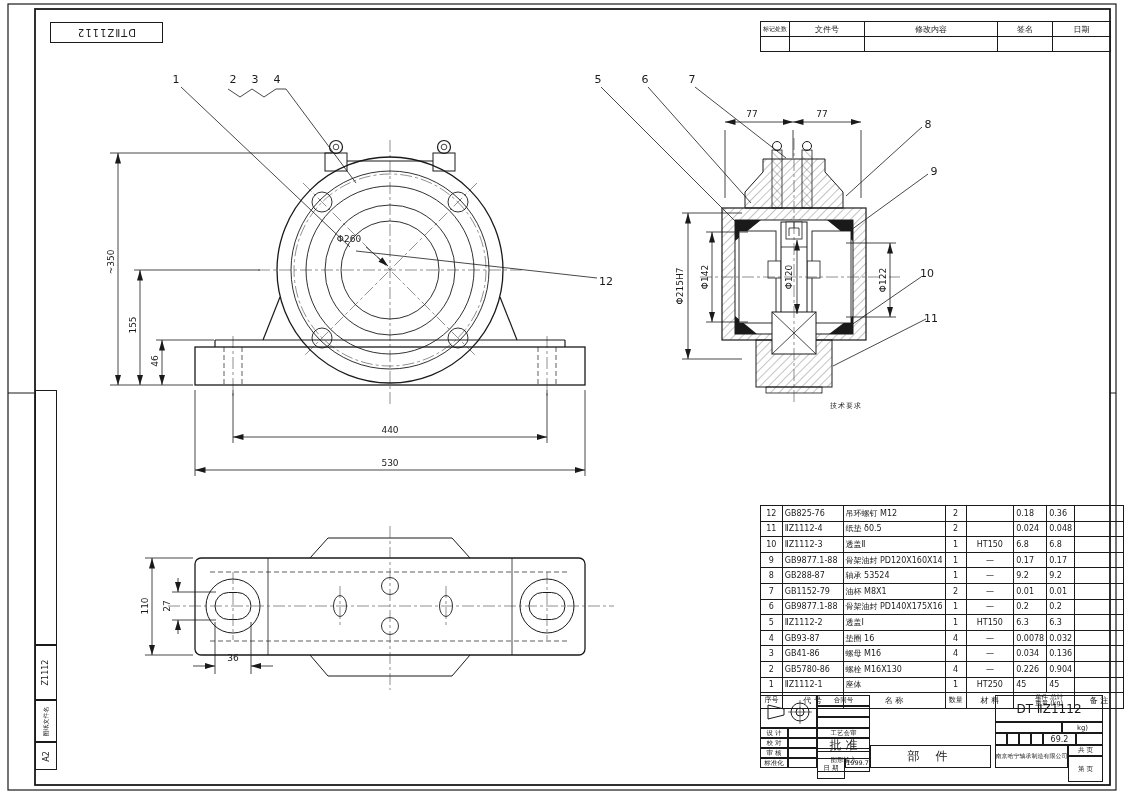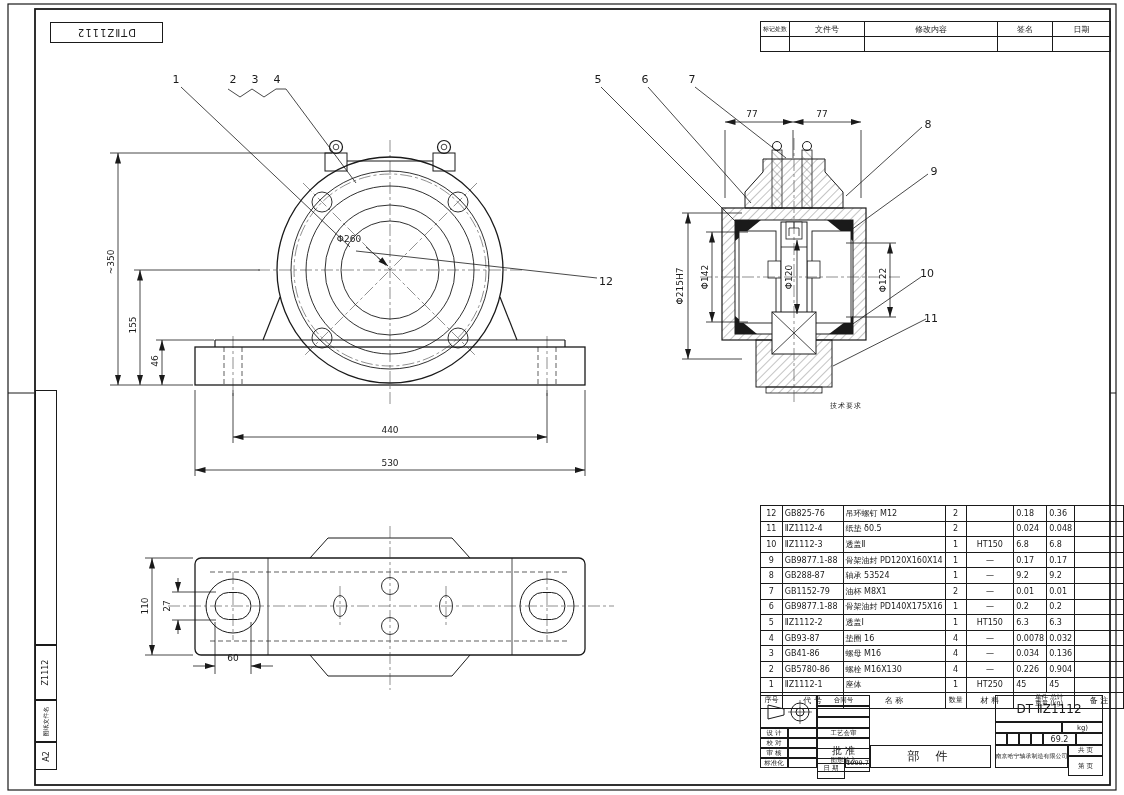--- a/index.html
+++ b/index.html
@@ -257,21 +257,21 @@
 <div class="lbl dim" style="left:752px;top:114px">77</div>
 <div class="lbl dim" style="left:822px;top:114px">77</div>
 <div class="lbl dim rot" style="left:680px;top:286px">Φ215H7</div>
 <div class="lbl dim rot" style="left:705px;top:277px">Φ142</div>
 <div class="lbl dim rot" style="left:789px;top:277px">Φ120</div>
 <div class="lbl dim rot" style="left:883px;top:280px">Φ122</div>
 <div class="lbl note" style="left:846px;top:406px">技术要求</div>
 
 <div class="lbl dim rot" style="left:145px;top:606px">110</div>
 <div class="lbl dim rot" style="left:167px;top:606px">27</div>
-<div class="lbl dim" style="left:233px;top:658px">60</div>
+<div class="lbl dim" style="left:233px;top:658px">36</div>
 
 <div class="dtbox">
   <span>DTⅡZ1112</span>
 </div>
 
 <div class="tblwrap" style="left:760px;top:21px;">
   <table class="rev">
     <colgroup>
           <col style="width:22px">
           <col style="width:75px">
@@ -471,31 +471,31 @@
   <div class="cell" style="left:235px;top:27px;width:67px;height:11px"></div>
   <div class="cell" style="left:302px;top:27px;width:41px;height:11px;font-size:7px">kg)</div>
   <div class="cell" style="left:235px;top:38px;width:12px;height:12px"></div>
   <div class="cell" style="left:247px;top:38px;width:12px;height:12px"></div>
   <div class="cell" style="left:259px;top:38px;width:12px;height:12px"></div>
   <div class="cell" style="left:271px;top:38px;width:12px;height:12px"></div>
   <div class="cell" style="left:283px;top:38px;width:33px;height:12px;font-size:8px">69.2</div>
   <div class="cell" style="left:316px;top:38px;width:27px;height:12px"></div>
   <div class="cell" style="left:235px;top:50px;width:73px;height:23px;font-size:6px">南京哈宁轴承制造有限公司</div>
   <div class="cell" style="left:308px;top:50px;width:35px;height:11px;font-size:6.5px">共    页</div>
-  <div class="cell" style="left:308px;top:61px;width:35px;height:20px;font-size:6.5px">第    页</div>
+  <div class="cell" style="left:308px;top:61px;width:35px;height:26px;font-size:6.5px">第    页</div>
   <div class="cell" style="left:0;top:33px;width:28px;height:10px;font-size:6.5px">设 计</div>
   <div class="cell" style="left:28px;top:33px;width:29px;height:10px"></div>
   <div class="cell" style="left:0;top:43px;width:28px;height:10px;font-size:6.5px">校 对</div>
   <div class="cell" style="left:28px;top:43px;width:29px;height:10px"></div>
   <div class="cell" style="left:0;top:53px;width:28px;height:10px;font-size:6.5px">审 核</div>
   <div class="cell" style="left:28px;top:53px;width:29px;height:10px"></div>
   <div class="cell" style="left:0;top:63px;width:28px;height:10px;font-size:6.5px">标准化</div>
   <div class="cell" style="left:28px;top:63px;width:29px;height:10px"></div>
   <div class="cell" style="left:57px;top:33px;width:53px;height:10px;font-size:6.5px">工艺会审</div>
-  <div class="cell" style="left:57px;top:43px;width:53px;height:26px;font-size:10px">批 准</div>
+  <div class="cell" style="left:57px;top:43px;width:53px;height:14px;font-size:12px">批 准</div>
   <div class="cell" style="left:57px;top:53px;width:53px;height:24px;font-size:6.5px">图形输入</div>
   <div class="cell" style="left:57px;top:63px;width:28px;height:21px;font-size:6.5px">日 期</div>
   <div class="cell" style="left:85px;top:63px;width:25px;height:10px;font-size:6.5px">1999.7</div>
 </div>
 
 <div style="position:absolute;left:35px;top:390px;width:22px;height:380px;">
   <div class="cell" style="left:0;top:0;width:22px;height:255px"></div>
   <div class="cell" style="left:0;top:255px;width:22px;height:55px;font-size:8px">
     <span class="vtext">Z1112</span>
   </div>

